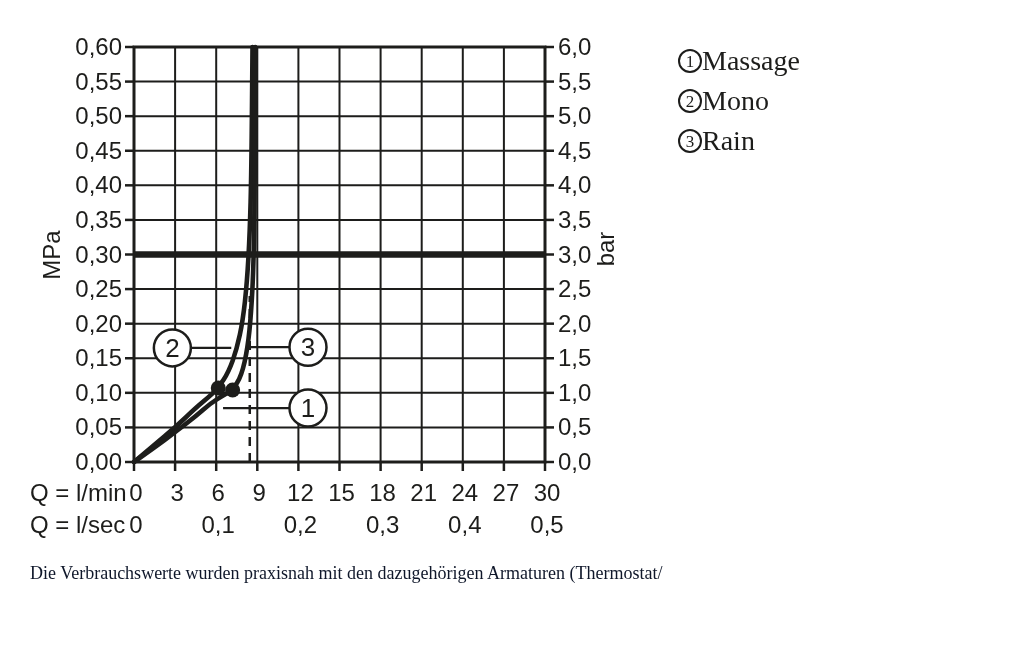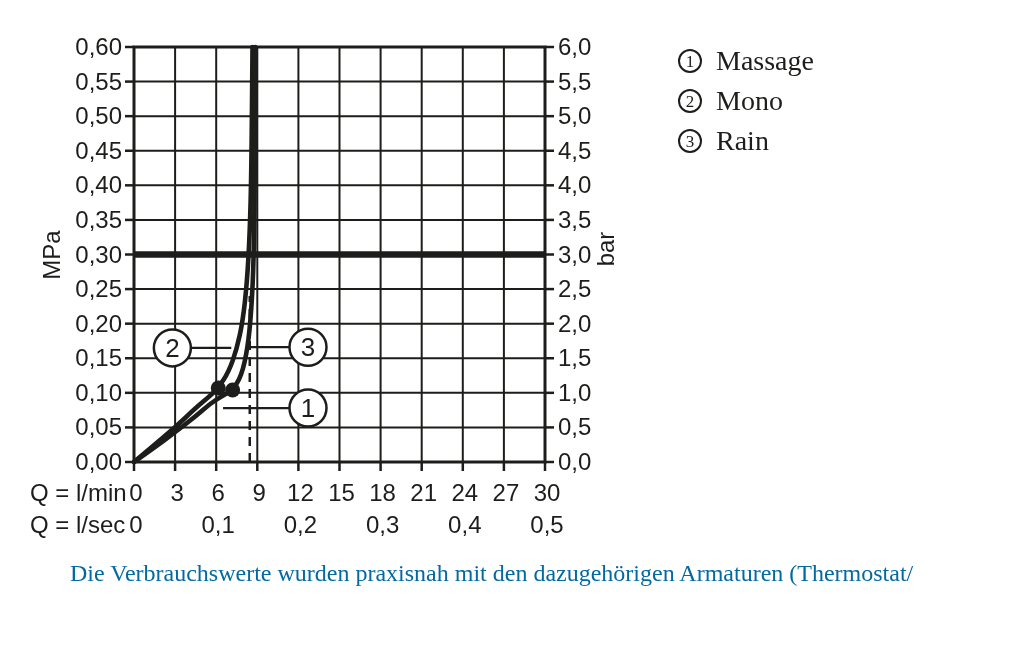--- a/index.html
+++ b/index.html
@@ -7,23 +7,23 @@
         font-family:"Liberation Sans",sans-serif;color:#1d1d1b;}
   svg text{font-family:"Liberation Sans",sans-serif;fill:#1d1d1b;}
   svg .tick-label{font-size:24px;}
   svg .unit-label{font-size:24px;}
   svg .callout-num{font-size:26px;}
   .legend{position:absolute;left:678px;top:41px;}
   .legend-item{display:flex;align-items:center;height:40px;}
   .legend-circle{box-sizing:border-box;width:24px;height:24px;border:2px solid #1d1d1b;border-radius:50%;
         display:flex;align-items:center;justify-content:center;
         font-family:"Liberation Serif",serif;font-size:17px;line-height:1;}
-  .legend-label{margin-left:14px;font-family:"Liberation Serif",serif;font-size:28px;text-align:right;}
+  .legend-label{font-family:"Liberation Serif",serif;font-size:28px;text-align:right;}
   .caption{position:absolute;left:30px;top:556px;width:950px;
-        font-family:"Liberation Serif",serif;font-size:24px;line-height:34px;color:#0369a1;margin-left:40px;}
+        font-family:"Liberation Serif",serif;font-size:18px;line-height:34px;color:#0f172a;}
 </style>
 </head>
 <body>
 
 <div class="page">
 
   <svg id="chart-svg" width="1024" height="652" viewBox="0 0 1024 652">
     <g id="grid-layer">
         <line x1="175.1" y1="47" x2="175.1" y2="462" stroke="#1d1d1b" stroke-width="2"></line>
         <line x1="216.2" y1="47" x2="216.2" y2="462" stroke="#1d1d1b" stroke-width="2"></line>

